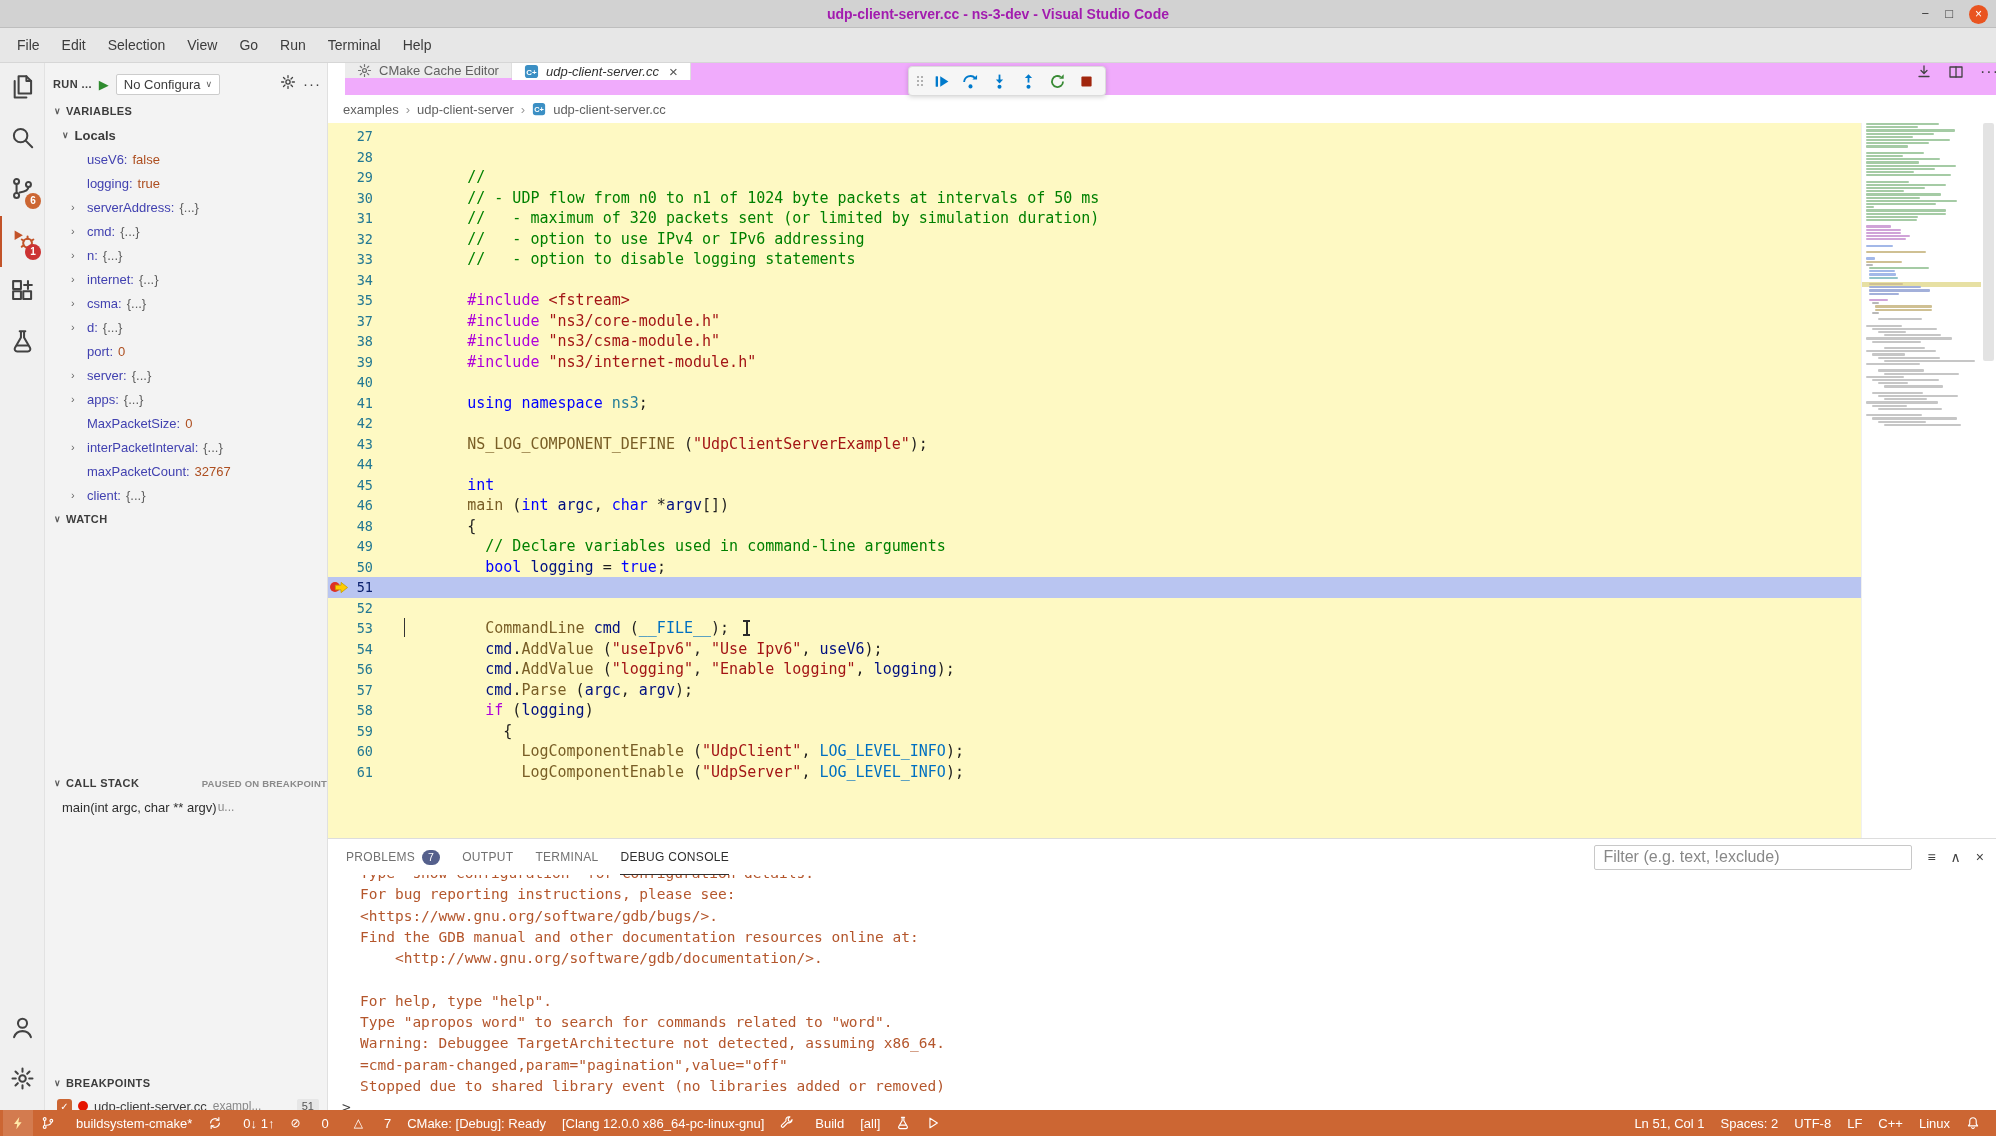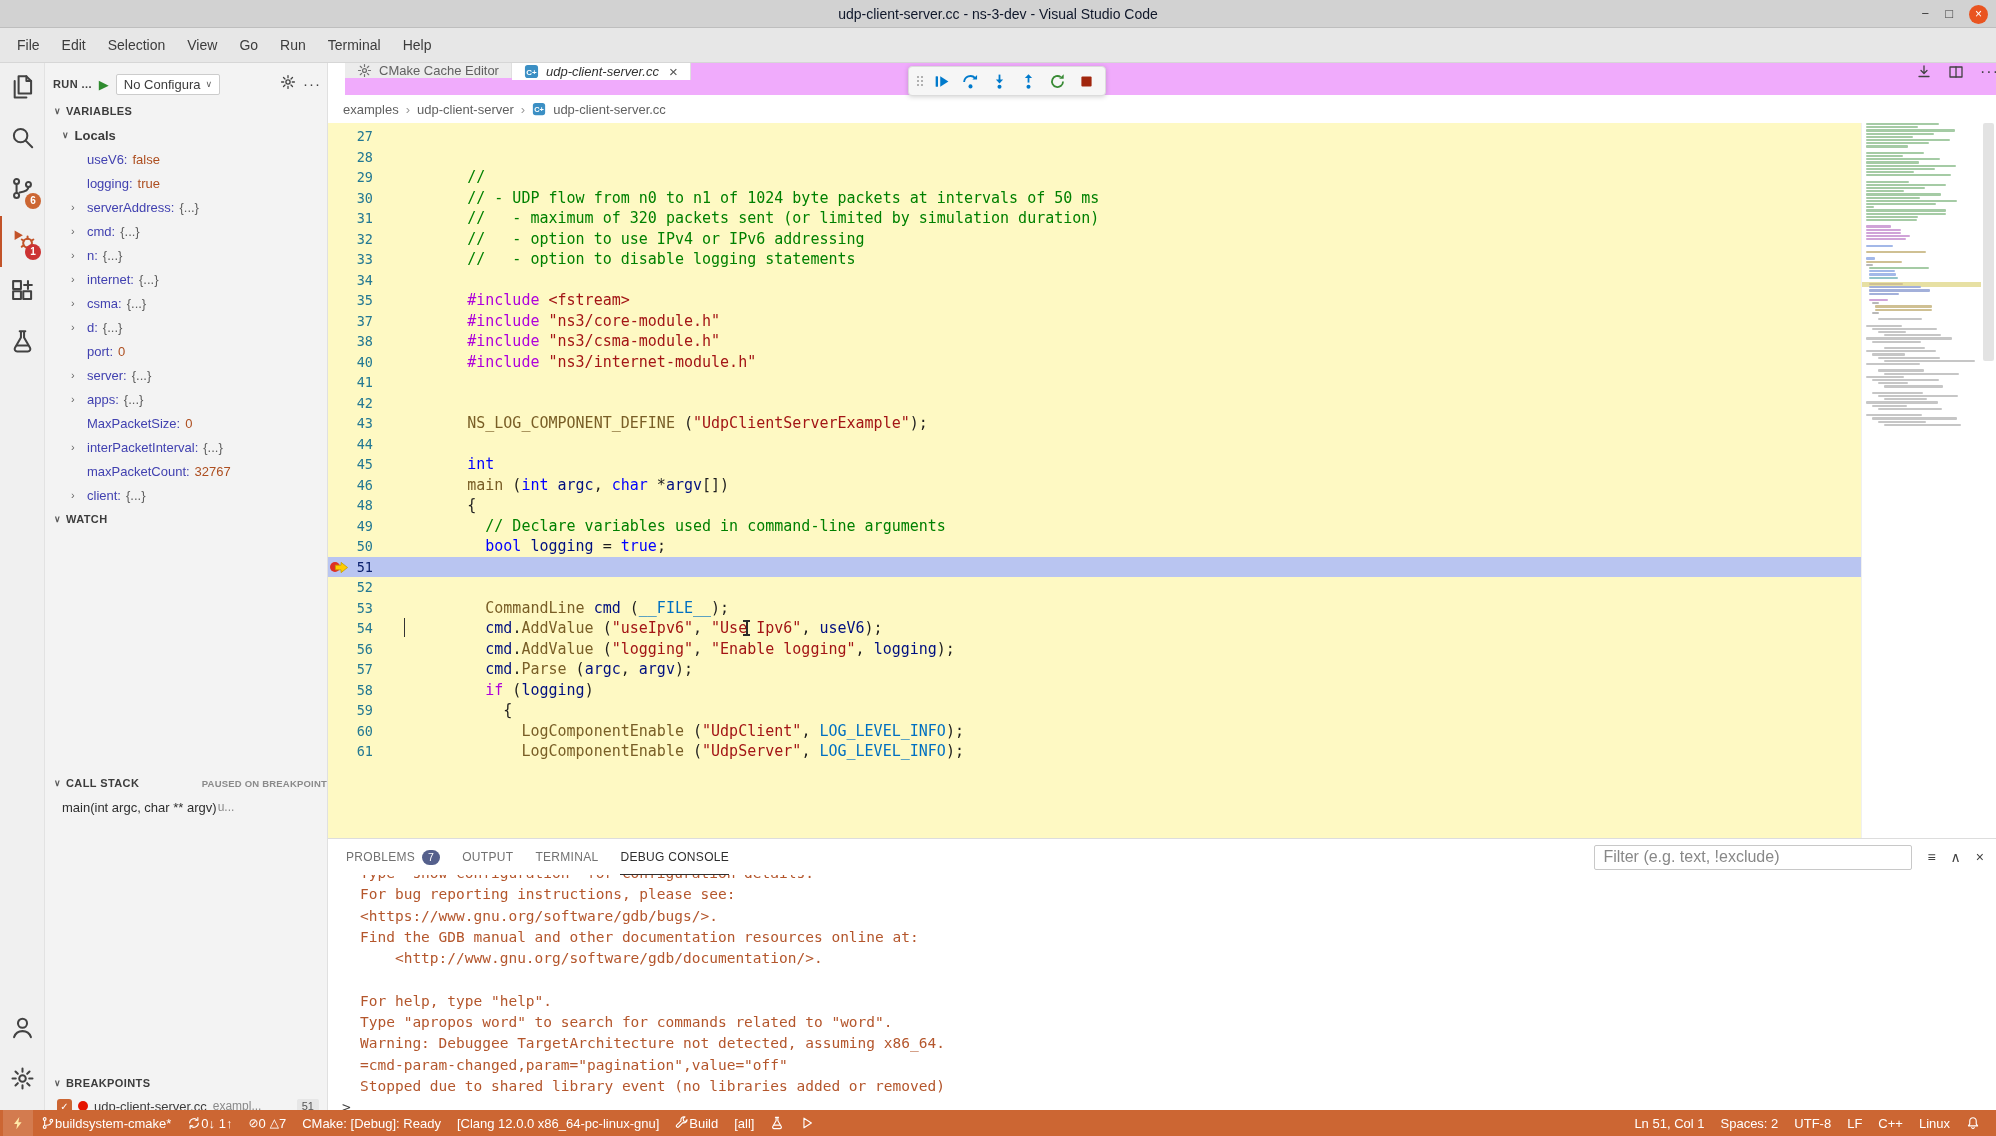--- a/index.html
+++ b/index.html
@@ -3,21 +3,21 @@
 <meta charset="utf-8">
 <style>
   *{box-sizing:border-box;margin:0;padding:0}
   html,body{width:1996px;height:1136px;overflow:hidden;background:#fff;
     font-family:"Liberation Sans",sans-serif;color:#1e1e1e}
   :root{--hl:#B9C5F1;--sbbg:#CC6633;--console:#B4562C;--bpred:#E51400;--accent:#007ACC}
 
   
   #titlebar{position:absolute;left:0;top:0;width:1996px;height:28px;background:#D2D2D2;
     border-bottom:1px solid #BEBEBE;display:flex;align-items:center;justify-content:center}
-  .win-title{font-size:14px;font-weight:400;color:#0f172a}
+  .win-title{font-size:14px;font-weight:700;color:#a21caf}
   .win-controls{position:absolute;right:8px;top:0;height:28px;display:flex;align-items:center;gap:16px}
   .wc{font-size:13px;color:#3a3a3a;text-align:center;line-height:18px}
   .wc.close{width:19px;height:19px;border-radius:50%;background:#E95420;color:#fff;font-size:12px;line-height:19px}
 
   
   #menubar{position:absolute;left:0;top:28px;width:1996px;height:35px;background:#E7E7E7;
     border-bottom:1px solid #D6D6D6;display:flex;align-items:center;padding-left:6px}
   .menu-item{font-size:14px;color:#3C3C3C;padding:5px 11px;border-radius:4px}
 
   
@@ -139,21 +139,21 @@
     font-family:"DejaVu Sans Mono",monospace;font-size:14.5px;color:var(--console)}
   .console-line.clipped{margin-top:-12px}
   .console-prompt{margin-top:2px;margin-left:-18px;font-family:"DejaVu Sans Mono",monospace;
     font-size:14.5px;color:#444}
 
   
   #statusbar{position:absolute;left:0;top:1110px;width:1996px;height:26px;background:var(--sbbg);
     color:#fff;display:flex;align-items:center;font-size:13px}
   #status-left{display:flex;align-items:center;padding-left:3px;height:26px}
   #status-right{margin-left:auto;display:flex;align-items:center;padding-right:8px;height:26px}
-  .sb-item{display:flex;align-items:center;gap:0;padding:0 8px;height:26px;white-space:nowrap}
+  .sb-item{display:flex;align-items:center;gap:21px;padding:0 8px;height:26px;white-space:nowrap}
   .sb-item.remote{background:rgba(255,255,255,.14)}
   .sb-ico svg{width:14px;height:14px;display:block}
   .sb-g{font-size:12px}
 </style>
 </head>
 <body>
 
 <div id="titlebar">
   <div class="win-title">udp-client-server.cc - ns-3-dev - Visual Studio Code</div>
   <div class="win-controls">
@@ -527,20 +527,24 @@
        <span class="ln-glyph"></span>
        <span class="ln-num">35</span><span><span class="tk-pre">#include </span><span class="tk-str">"ns3/csma-module.h"</span></span>
      </div>
       <div class="cl">
        <span class="ln-glyph"></span>
        <span class="ln-num">37</span><span><span class="tk-pre">#include </span><span class="tk-str">"ns3/internet-module.h"</span></span>
      </div>
       <div class="cl">
        <span class="ln-glyph"></span>
        <span class="ln-num">38</span><span></span>
+     </div>
+      <div class="cl">
+       <span class="ln-glyph"></span>
+       <span class="ln-num">39</span><span><span class="tk-kw">using</span><span class="tk-pl"> </span><span class="tk-kw">namespace</span><span class="tk-pl"> </span><span class="tk-type">ns3</span><span class="tk-pl">;</span></span>
      </div>
       <div class="cl">
        <span class="ln-glyph"></span>
        <span class="ln-num">40</span><span></span>
      </div>
       <div class="cl">
        <span class="ln-glyph"></span>
        <span class="ln-num">41</span><span><span class="tk-fn">NS_LOG_COMPONENT_DEFINE</span><span class="tk-pl"> (</span><span class="tk-str">"UdpClientServerExample"</span><span class="tk-pl">);</span></span>
      </div>
       <div class="cl">

